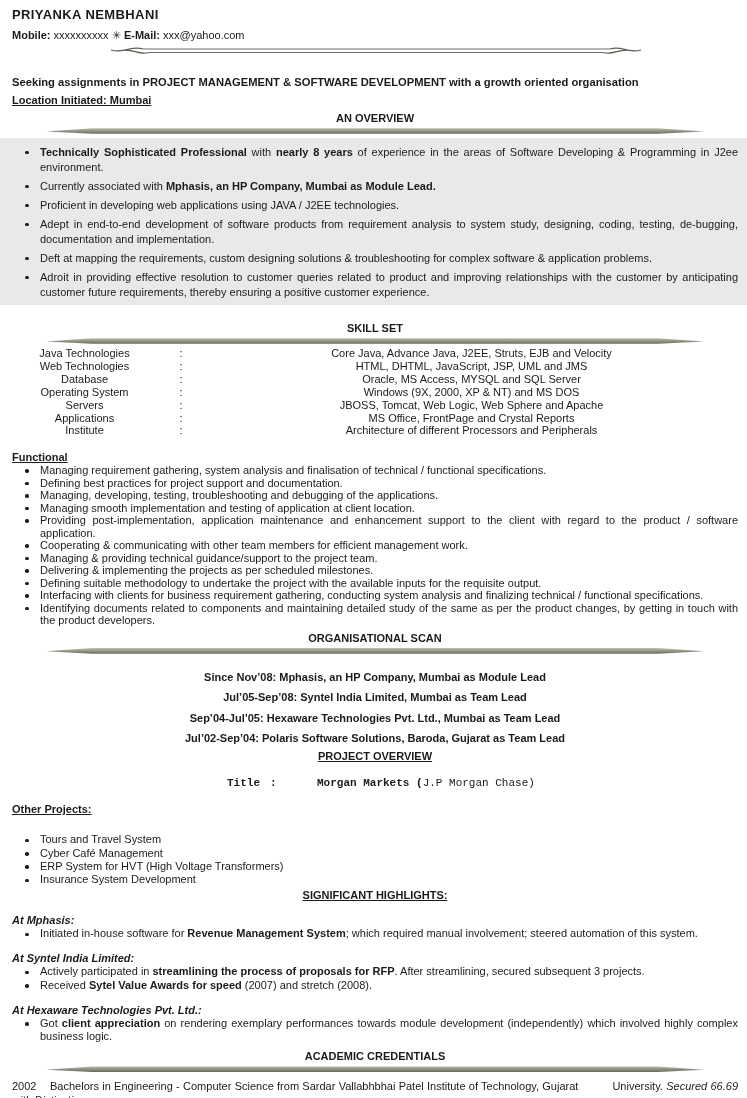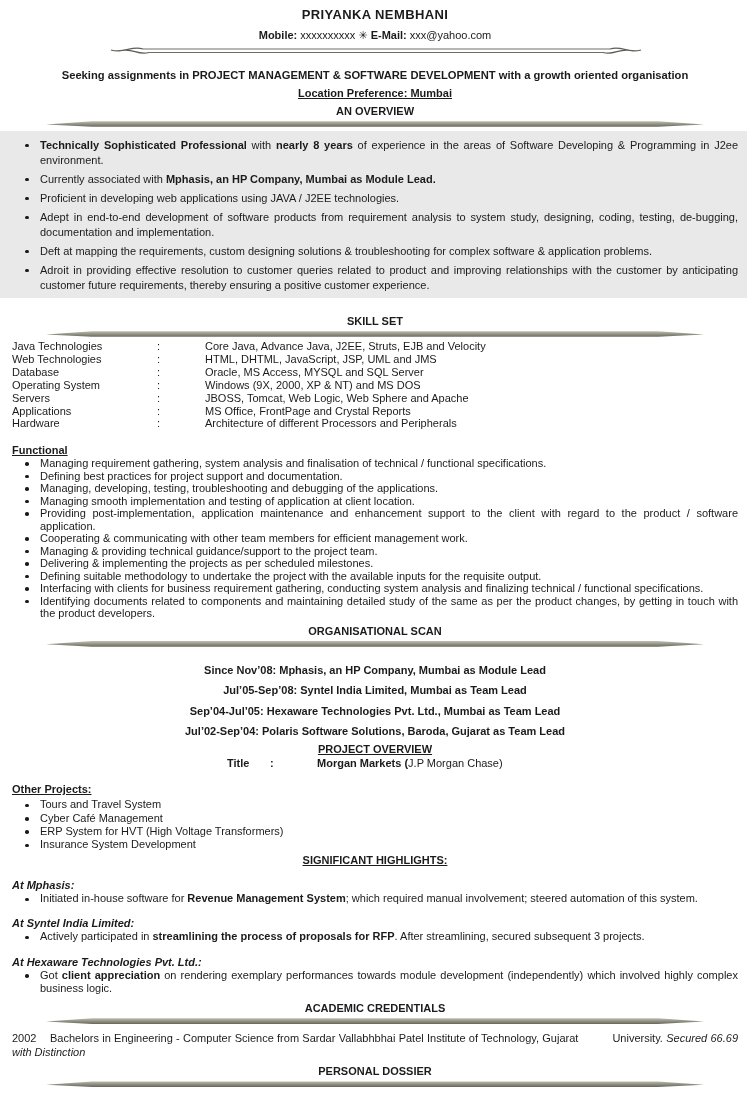--- a/index.html
+++ b/index.html
@@ -4,25 +4,25 @@
 <style>
   html,body{margin:0;padding:0;}
   body{
     width:747px;min-height:1098px;background:#ffffff;color:#1b1b1b;
     font-family:"Liberation Sans","DejaVu Sans",sans-serif;font-size:11px;
   }
   .page{padding:7px 9px 24px 12px;box-sizing:border-box;}
   .b{font-weight:bold;}
   .i{font-style:italic;}
   .u{text-decoration:underline;}
-  .ch{text-align:center;}
+  .ch{}
   .name{font-size:13px;font-weight:bold;letter-spacing:.4px;line-height:15px;}
   .contact{margin-top:6px;line-height:14px;}
   .deco{display:block;margin:1px auto 0;}
-  .objective{margin-top:10px;font-weight:bold;line-height:14px;font-size:11.2px;}
+  .objective{margin-top:17px;font-weight:bold;line-height:14px;font-size:11.2px;}
   .location{margin-top:4px;font-weight:bold;text-decoration:underline;line-height:14px;}
   .sh{font-weight:bold;text-align:center;font-size:11px;margin-top:4px;line-height:14px;}
   .bar{
     height:8px;margin:2px 34px;
     background:linear-gradient(180deg,#cfcfc3 0%,#8e8e80 55%,#55554a 100%);
     clip-path:polygon(0 55%,7% 15%,93% 15%,100% 55%,93% 85%,7% 85%);
   }
   .gray{
     background:#e9e9e9;margin:3px -9px 16px -12px;
     padding:7px 9px 5px 12px;
@@ -30,29 +30,29 @@
   .bullet{position:relative;padding-left:28px;}
   .bullet .dot{
     position:absolute;left:13px;top:5.5px;width:3.5px;height:3.5px;
     border-radius:50%;background:#1b1b1b;
   }
   .bullet .bt{display:block;text-align:justify;}
   .ovr .bullet{line-height:15px;margin-bottom:4px;}
   .ovr .bullet:last-child{margin-bottom:0;}
   .sub{margin-top:9px;line-height:13px;}
   .mtf{margin-top:14px;}
-  .srow{display:grid;grid-template-columns:145px 48px auto;line-height:12.9px;}
+  .srow{display:grid;grid-template-columns:145px 48px auto;line-height:12.9px;text-align:center;}
   .func .bullet{line-height:12.5px;}
   .func .bullet .dot{top:4.8px;}
   .orgs{margin-top:12px;}
   .org{font-weight:bold;text-align:center;line-height:20.4px;}
-  .titlerow{padding-left:215px;line-height:14px;}
+  .titlerow{margin-top:13px;padding-left:215px;line-height:14px;font-family:Liberation Mono, monospace;}
   .titlerow .tl{font-weight:bold;display:inline-block;width:43px;}
   .titlerow .tc{font-weight:bold;display:inline-block;width:47px;}
-  .oplist{margin-top:2px;}
+  .oplist{margin-top:17px;}
   .oplist .bullet{line-height:13.2px;}
   .hl-group .gh{font-weight:bold;font-style:italic;line-height:14px;margin-top:11px;}
   .hl-group .bullet{line-height:13.2px;}
   .edu{text-align:justify;line-height:13.6px;margin:7px 0 0 0;}
   .edu .year{display:inline-block;width:38px;}
   .edu .wgap{display:inline-block;width:34px;}
 </style>
 </head>
 <body>
 
@@ -69,21 +69,21 @@
   </div>
 
   <svg class="deco" width="540" height="15" viewBox="0 0 540 15">
     <line x1="38" y1="6" x2="505" y2="6" stroke="#6e6e66" stroke-width="1.2"></line>
     <line x1="44" y1="9.5" x2="498" y2="9.5" stroke="#6e6e66" stroke-width="1.2"></line>
     <path d="M44 9.5 C32 13 28 4 14 8 M38 6 C26 2 20 11 6 7" stroke="#5d5d55" fill="none" stroke-width="1.3"></path>
     <path d="M498 9.5 C510 13 514 4 528 8 M505 6 C517 2 522 11 536 7" stroke="#5d5d55" fill="none" stroke-width="1.3"></path>
   </svg>
 
   <div class="objective ch">Seeking assignments in PROJECT MANAGEMENT &amp; SOFTWARE DEVELOPMENT with a growth oriented organisation</div>
-  <div class="location ch">Location Preference: Mumbai</div>
+  <div class="location ch">Location Initiated: Mumbai</div>
 
   <div class="sh">AN OVERVIEW</div>
   <div class="bar"></div>
 
   <div class="gray ovr" id="overview-list">
       <div class="bullet">
         <span class="dot"></span>
         <span class="bt"><span class="b ">Technically Sophisticated Professional</span><span> with </span><span class="b ">nearly 8 years</span><span> of experience in the areas of Software Developing &amp; Programming in J2ee environment.</span></span>
       </div>
       <div class="bullet">
@@ -136,21 +136,21 @@
         <span>Servers</span>
         <span>:</span>
         <span>JBOSS, Tomcat, Web Logic, Web Sphere and Apache</span>
       </div>
       <div class="srow">
         <span>Applications</span>
         <span>:</span>
         <span>MS Office, FrontPage and Crystal Reports</span>
       </div>
       <div class="srow">
-        <span>Hardware</span>
+        <span>Institute</span>
         <span>:</span>
         <span>Architecture of different Processors and Peripherals</span>
       </div>
     </div>
 
   <div class="sub b u mtf">Functional</div>
   <div class="func" id="functional-list">
       <div class="bullet">
         <span class="dot"></span>
         <span class="bt">Managing requirement gathering, system analysis and finalisation of technical / functional specifications.</span>
@@ -241,20 +241,24 @@
           <span class="dot"></span>
           <span class="bt"><span>Initiated in-house software for </span><span class="b ">Revenue Management System</span><span>; which required manual involvement; steered automation of this system.</span></span>
         </div>
       </div>
       <div class="hl-group">
         <div class="gh">At Syntel India Limited:</div>
         <div class="bullet">
           <span class="dot"></span>
           <span class="bt"><span>Actively participated in </span><span class="b ">streamlining the process of proposals for RFP</span><span>. After streamlining, secured subsequent 3 projects.</span></span>
         </div>
+        <div class="bullet">
+          <span class="dot"></span>
+          <span class="bt"><span>Received </span><span class="b ">Sytel Value Awards for speed</span><span> (2007) and stretch (2008).</span></span>
+        </div>
       </div>
       <div class="hl-group">
         <div class="gh">At Hexaware Technologies Pvt. Ltd.:</div>
         <div class="bullet">
           <span class="dot"></span>
           <span class="bt"><span>Got </span><span class="b ">client appreciation</span><span> on rendering exemplary performances towards module development (independently) which involved highly complex business logic.</span></span>
         </div>
       </div>
     </div>
 

